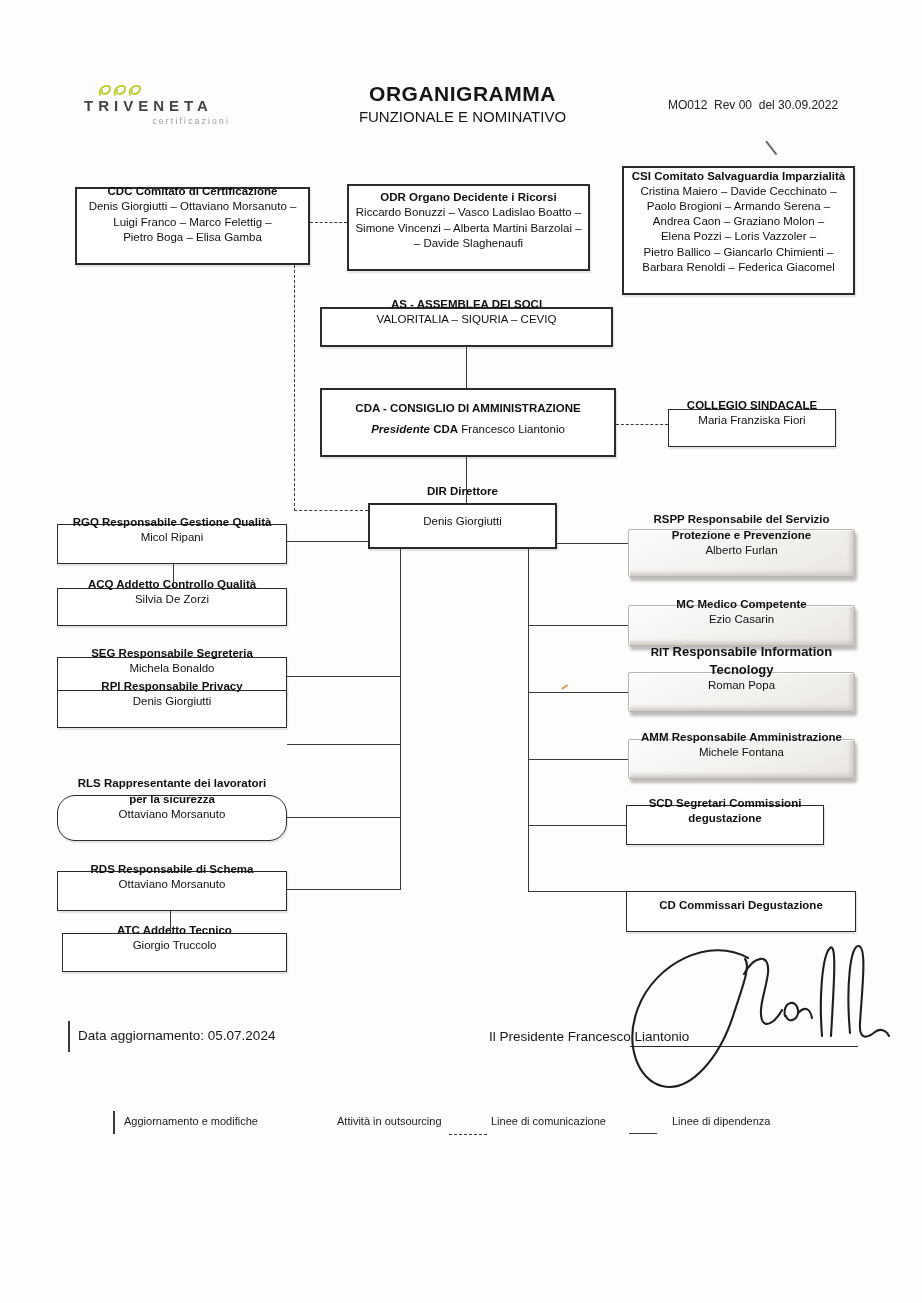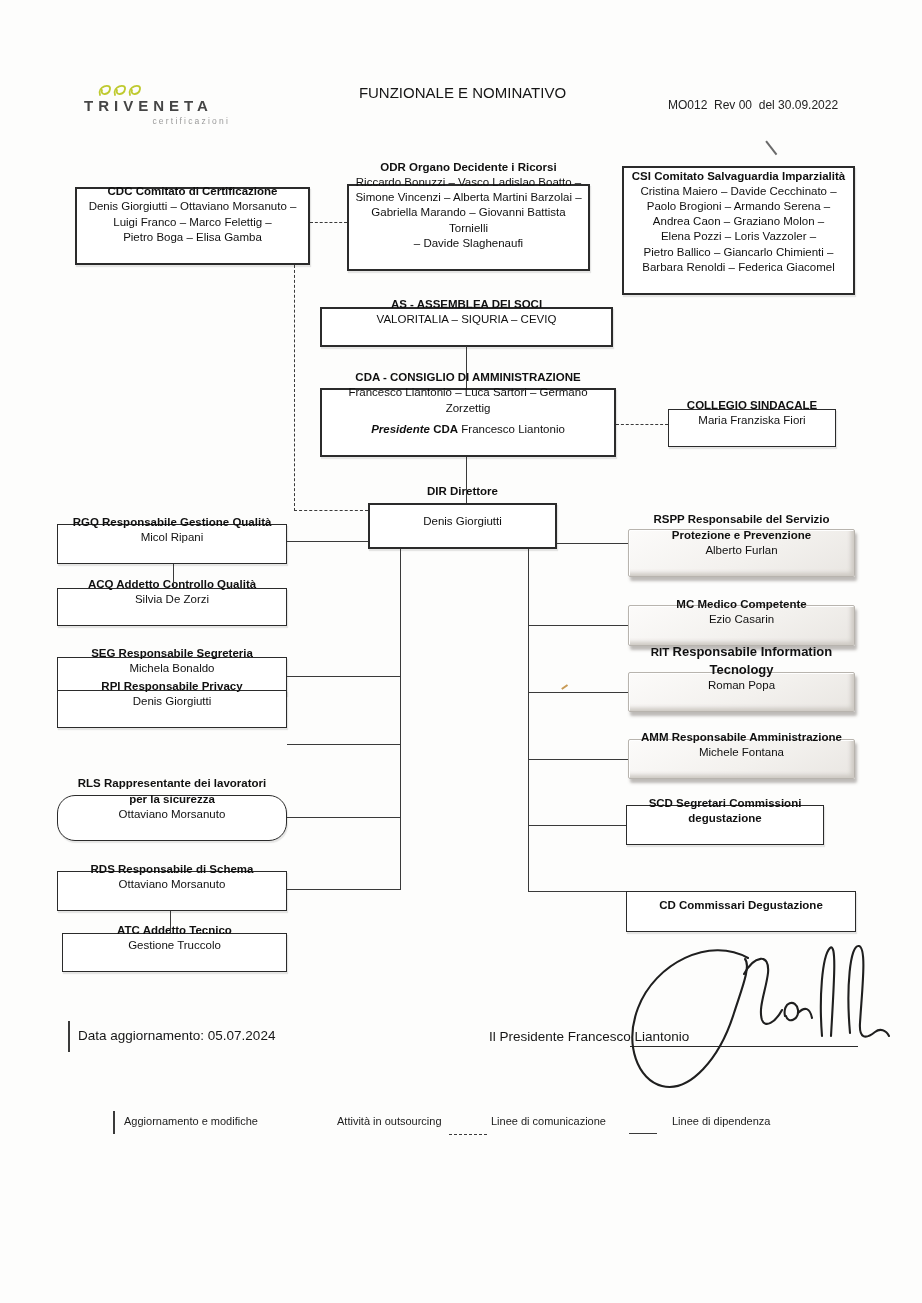--- a/index.html
+++ b/index.html
@@ -52,58 +52,57 @@
 
 <div class="brand">
   <svg width="50" height="16" viewBox="0 0 50 16" style="display:block;margin-left:12px;">
     <path d="M4 13 C1 4,15 1,14 7 C13 13,4 14,6 8 M19 13 C16 4,30 1,29 7 C28 13,19 14,21 8 M34 13 C31 4,45 1,44 7 C43 13,34 14,36 8" fill="none" stroke="#bfca2f" stroke-width="1.8" stroke-linecap="round"></path>
   </svg>
   <div class="brand-name">TRIVENETA</div>
   <div class="brand-sub">certificazioni</div>
 </div>
 
 <div class="doc-title">
+  <div class="l1">ORGANIGRAMMA</div>
   <div class="l2">FUNZIONALE E NOMINATIVO</div>
 </div>
 
 <div class="doc-ref">MO012  Rev 00  del 30.09.2022</div>
 
 <div class="box thick" style="left:75px;top:187px;width:235px;height:78px;">
   <div class="t">CDC Comitato di Certificazione</div>
   <div>Denis Giorgiutti – Ottaviano Morsanuto –</div>
   <div>Luigi Franco – Marco Felettig –</div>
   <div>Pietro Boga – Elisa Gamba</div>
 </div>
 
 <div class="box thick" style="left:347px;top:184px;width:243px;height:87px;">
   <div class="t">ODR Organo Decidente i Ricorsi</div>
   <div>Riccardo Bonuzzi – Vasco Ladislao Boatto –</div>
   <div>Simone Vincenzi – Alberta Martini Barzolai –</div>
-  <div>Gabriella Marando – Giovanni Battista Tornielli</div>
   <div>– Davide Slaghenaufi</div>
 </div>
 
 <div class="box thick" style="left:622px;top:166px;width:233px;height:129px;">
   <div class="t">CSI Comitato Salvaguardia Imparzialità</div>
   <div>Cristina Maiero – Davide Cecchinato –</div>
   <div>Paolo Brogioni – Armando Serena –</div>
   <div>Andrea Caon – Graziano Molon –</div>
   <div>Elena Pozzi – Loris Vazzoler –</div>
   <div>Pietro Ballico – Giancarlo Chimienti –</div>
   <div>Barbara Renoldi – Federica Giacomel</div>
 </div>
 
 <div class="box thick" style="left:320px;top:307px;width:293px;height:39px;">
   <div class="t">AS - ASSEMBLEA DEI SOCI</div>
   <div>VALORITALIA – SIQURIA – CEVIQ</div>
 </div>
 
 <div class="box thick" style="left:320px;top:388px;width:296px;height:69px;">
   <div class="t">CDA - CONSIGLIO DI AMMINISTRAZIONE</div>
-  <div>Francesco Liantonio – Luca Sartori – Germano Zorzettig</div>
   <div class="pres"><span class="pi">Presidente</span> <span class="pb">CDA</span> <span>Francesco Liantonio</span></div>
 </div>
 
 <div class="box" style="left:668px;top:409px;width:168px;height:37px;">
   <div class="t">COLLEGIO SINDACALE</div>
   <div>Maria Franziska Fiori</div>
 </div>
 
 <div class="box thick" style="left:368px;top:503px;width:189px;height:46px;gap:15px;">
   <div class="t">DIR Direttore</div>
@@ -136,21 +135,21 @@
   <div>Ottaviano Morsanuto</div>
 </div>
 
 <div class="box" style="left:57px;top:871px;width:230px;height:40px;">
   <div class="t">RDS Responsabile di Schema</div>
   <div>Ottaviano Morsanuto</div>
 </div>
 
 <div class="box" style="left:62px;top:933px;width:225px;height:39px;">
   <div class="t">ATC Addetto Tecnico</div>
-  <div>Gestione Truccolo</div>
+  <div>Giorgio Truccolo</div>
 </div>
 
 <div class="box box3d" style="left:628px;top:529px;width:227px;height:48px;">
   <div class="t">RSPP Responsabile del Servizio</div>
   <div class="t">Protezione e Prevenzione</div>
   <div>Alberto Furlan</div>
 </div>
 
 <div class="box box3d" style="left:628px;top:605px;width:227px;height:41px;">
   <div class="t">MC Medico Competente</div>

